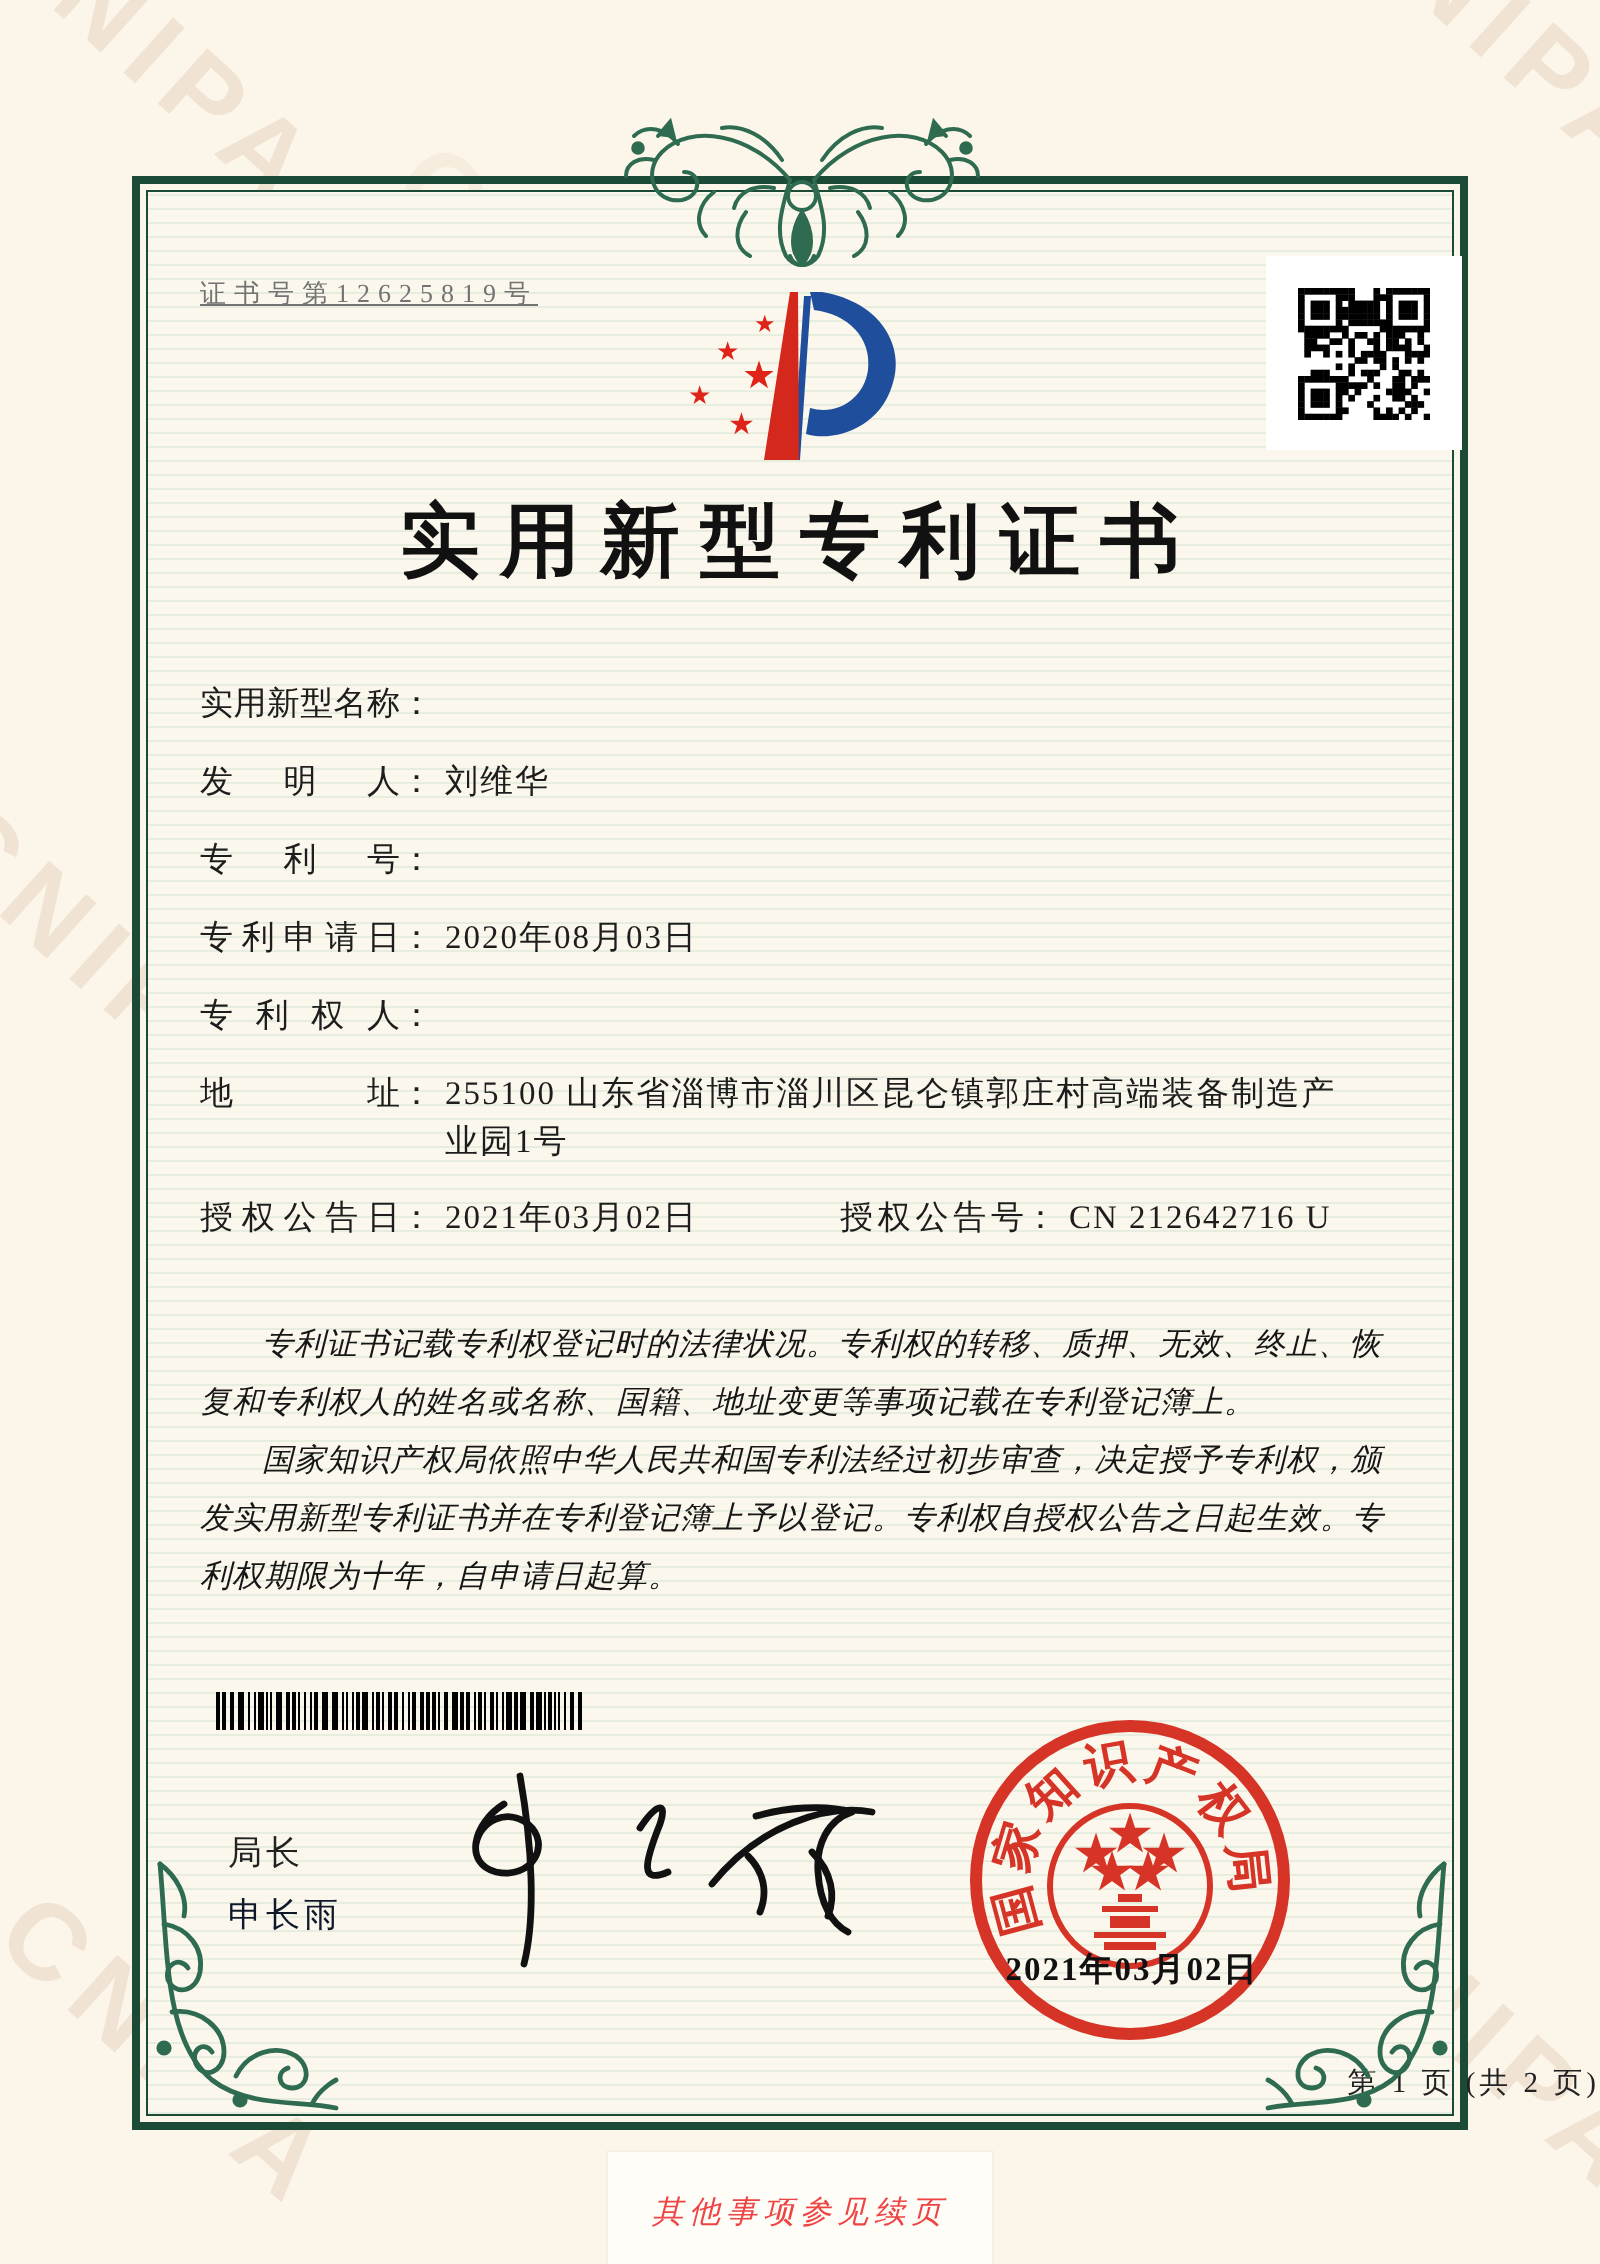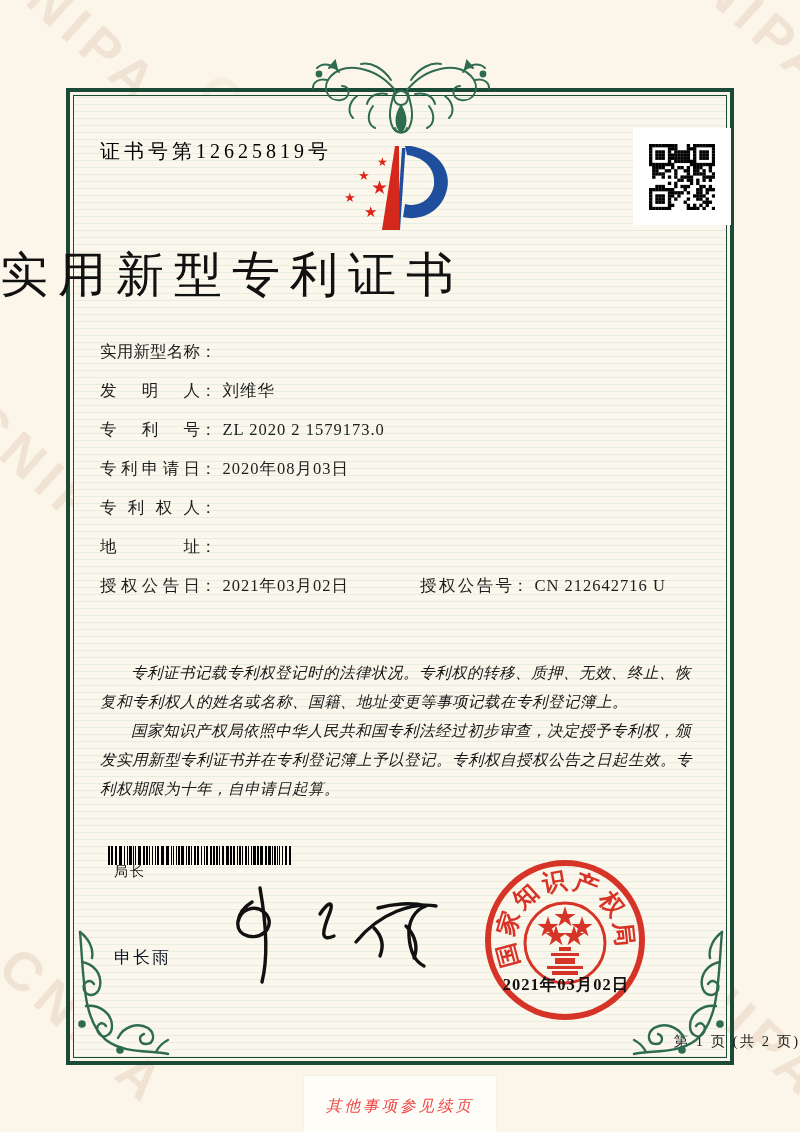--- a/index.html
+++ b/index.html
@@ -23,30 +23,30 @@
   .frame-inner{
     position:absolute;inset:3px;border:1px solid #1b4a36;
     background:
       repeating-linear-gradient(0deg,
         rgba(150,195,170,.20) 0px, rgba(150,195,170,.20) 1px,
         rgba(0,0,0,0) 1px, rgba(0,0,0,0) 7px),
       #fbf7ec;
   }
   
   .cert-no{
-    position:absolute;left:100px;top:138px;font-size:20px;letter-spacing:4px;color:#000000;
+    position:absolute;left:100px;top:138px;font-size:13px;letter-spacing:4px;color:#737373;text-decoration:underline;
   }
   .logo{position:absolute;left:333px;top:138px;}
   .qr-box{
     position:absolute;left:633px;top:128px;width:98px;height:97px;background:#fff;
   }
   .qr-box svg{position:absolute;left:16px;top:16px;}
   .title{
-    position:absolute;left:0;top:243px;width:100%;
-    font-size:48px;font-weight:normal;letter-spacing:10px;color:#111;
+    position:absolute;left:0;top:243px;width:100%;text-align:center;
+    font-size:40px;font-weight:bold;letter-spacing:10px;color:#111;
   }
   
   .fields{position:absolute;left:100px;top:340px;width:580px;font-size:16.5px;}
   .frow{display:flex;align-items:flex-start;margin-bottom:15px;position:relative;line-height:1.45;}
   .flabel{
     display:inline-flex;justify-content:space-between;width:100px;flex:none;color:#1d1d1d;
   }
   .fcolon{flex:none;margin-right:6px;color:#1d1d1d;}
   .fvalue{letter-spacing:1px;color:#1d1d1d;max-width:452px;}
   .grant-pair2{position:absolute;left:320px;top:0;display:flex;}
@@ -54,21 +54,21 @@
   .body-text{
     position:absolute;left:100px;top:658px;width:602px;
     font-size:15.5px;line-height:29px;font-style:italic;color:#161616;
     letter-spacing:.5px;
   }
   .body-text p{margin:0;text-indent:2em;}
   
   .barcode{position:absolute;left:108px;top:846px;}
   
   .sig-title{
-    position:absolute;left:114px;top:863px;font-size:14px;letter-spacing:2px;
+    position:absolute;left:114px;top:915px;font-size:17px;letter-spacing:2px;
     font-family:"Liberation Sans","DejaVu Sans",sans-serif;color:#222;font-weight:500;
   }
   .sig-name{
     position:absolute;left:114px;top:946px;font-size:17px;letter-spacing:2px;
     font-family:"Liberation Sans","DejaVu Sans",sans-serif;color:#0f172a;font-weight:500;
   }
   .sig-script{position:absolute;left:228px;top:880px;}
   
   .seal{position:absolute;left:480px;top:855px;opacity:.94;}
   .seal text{
@@ -440,21 +440,20 @@
       <span class="fcolon">：</span>
       <span class="fvalue">刘维华</span>
   </div>
   <div class="frow">
     <span class="flabel">
         <span>专</span>
         <span>利</span>
         <span>号</span>
       </span>
       <span class="fcolon">：</span>
-      <span class="fvalue">ZL 2020 2 1579173.0</span>
   </div>
   <div class="frow">
     <span class="flabel">
         <span>专</span>
         <span>利</span>
         <span>申</span>
         <span>请</span>
         <span>日</span>
       </span>
       <span class="fcolon">：</span>
@@ -468,20 +467,21 @@
         <span>人</span>
       </span>
       <span class="fcolon">：</span>
   </div>
   <div class="frow">
     <span class="flabel">
         <span>地</span>
         <span>址</span>
       </span>
       <span class="fcolon">：</span>
+      <span class="fvalue">255100 山东省淄博市淄川区昆仑镇郭庄村高端装备制造产业园1号</span>
   </div>
   <div class="frow">
     <span class="flabel">
         <span>授</span>
         <span>权</span>
         <span>公</span>
         <span>告</span>
         <span>日</span>
       </span>
       <span class="fcolon">：</span>

